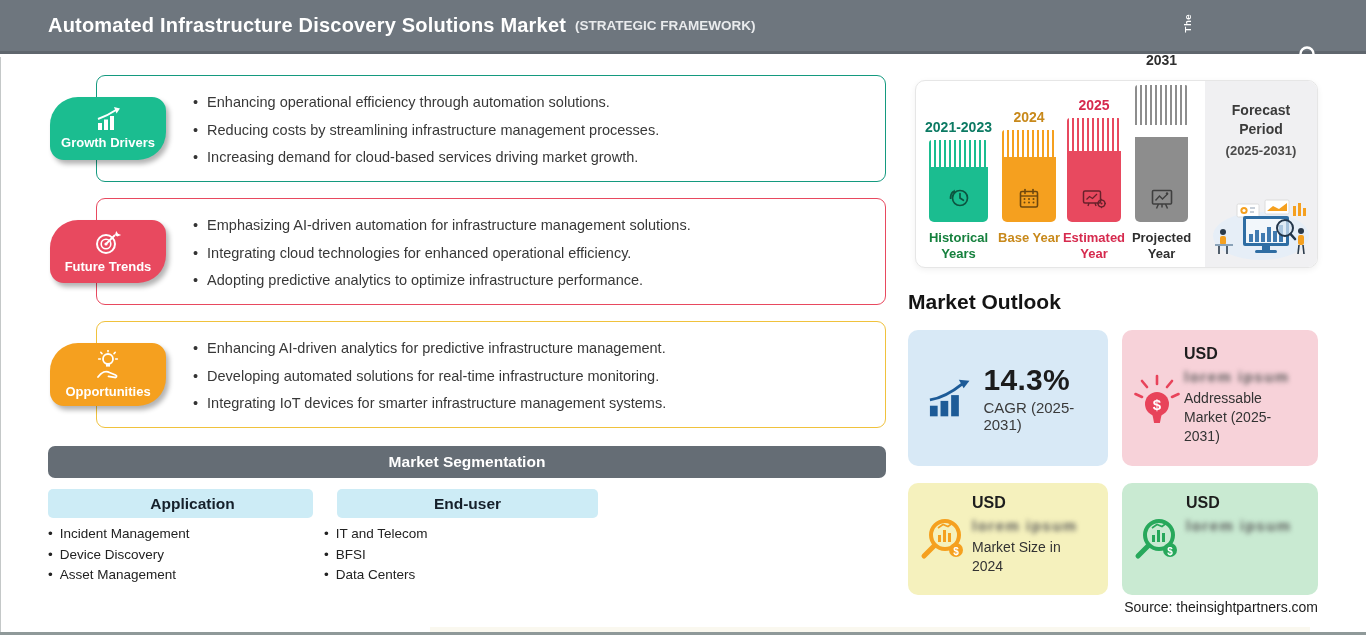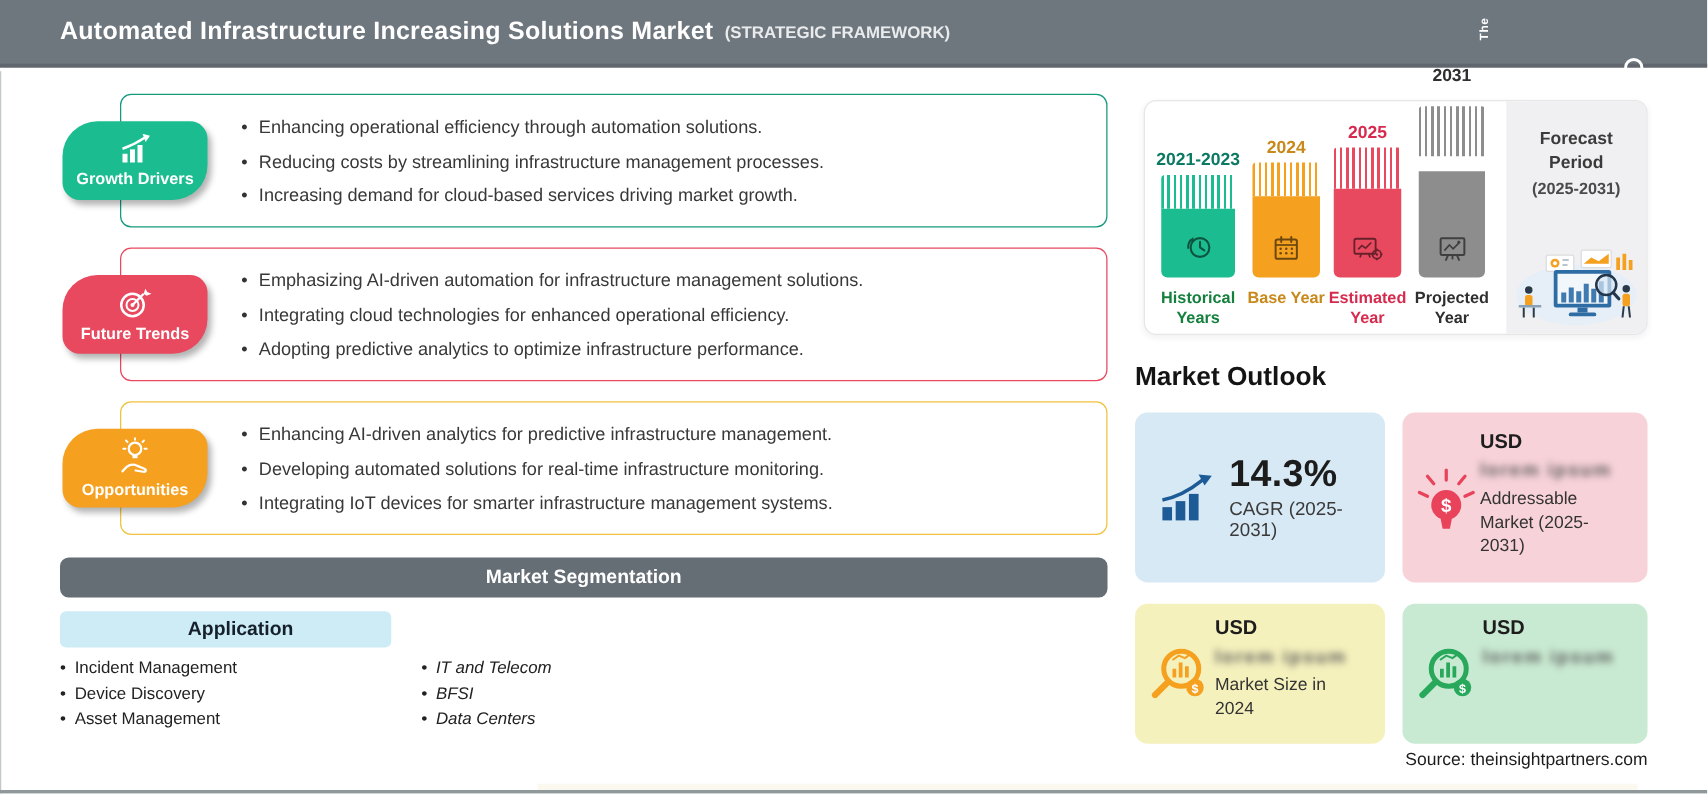--- a/index.html
+++ b/index.html
@@ -48,21 +48,21 @@
   .seg-bar { position:absolute; left:48px; top:446px; width:838px; height:32px;
              background:#656d75; border-radius:7px; display:flex; align-items:center;
              justify-content:center; color:#fff; font-size:15.5px; font-weight:bold; }
   .col-head { position:absolute; top:489px; height:29px; background:#cdecf6; border-radius:5px;
               display:flex; align-items:center; justify-content:center;
               font-size:15.5px; font-weight:bold; color:#15202b; }
   .col-head-app { left:48px; width:265px;padding-left:24px; }
   .col-head-end { left:337px; width:261px; }
   .col-items { position:absolute; top:524px; list-style:none; }
   .col-items-app { left:48px; }
-  .col-items-end { left:337px;font-style:italic; }
+  .col-items-end { left:324px; }
   .col-items li { font-size:13.5px; color:#222; line-height:20.5px; }
   .col-items li::before { content:"•"; color:#222; margin-right:7px; }
 
   
   .timeline { position:absolute; left:915px; top:80px; width:403px; height:188px; background:#fff;
               border:1px solid #e6e6e6; border-radius:10px; box-shadow:0 2px 6px rgba(0,0,0,.06); }
   .forecast-panel { position:absolute; right:0; top:0; width:112px; height:186px;
                     background:#f0f0f2; border-radius:0 9px 9px 0; text-align:center; padding-top:20px; }
   .forecast-line { font-size:14px; font-weight:bold; color:#3b3b3b; line-height:19px; }
   .forecast-range { font-size:13px; font-weight:bold; color:#4a4a4a; margin-top:4px; }
@@ -112,21 +112,21 @@
   .usd-label { font-size:14px; color:#333; line-height:19px; max-width:122px; }
 
   .source { position:absolute; right:48px; top:599px; font-size:14px; color:#1c1c1c; }
 </style>
 </head>
 <body>
 
 <div class="page">
 
   <div class="header">
-    <h1>Automated Infrastructure Increasing Solutions Market</h1>
+    <h1>Automated Infrastructure Discovery Solutions Market</h1>
     <span class="subtitle">(STRATEGIC FRAMEWORK)</span>
     <div class="logo">
       <span class="logo-the">The</span>
       <div class="logo-right">
         <div class="logo-insight-row">
           <span>INSIGHT</span>
           <svg class="logo-lens" width="20" height="22" viewBox="0 0 20 22">
             <circle cx="11" cy="8" r="6.5" stroke="#fff" stroke-width="2.4" fill="none"></circle>
             <line x1="6.5" y1="12.5" x2="1.5" y2="18" stroke="#fff" stroke-width="2.6" stroke-linecap="round"></line>
           </svg>
@@ -188,20 +188,21 @@
       <line x1="22" y1="3.6" x2="23.2" y2="2.4" stroke="#fff" stroke-width="1.5" stroke-linecap="round"></line>
       <line x1="8.4" y1="9" x2="6.6" y2="9" stroke="#fff" stroke-width="1.5" stroke-linecap="round"></line>
       <line x1="23.6" y1="9" x2="25.4" y2="9" stroke="#fff" stroke-width="1.5" stroke-linecap="round"></line>
       <path d="M6 27 c3.5 -5 8 -6.5 11.5 -4.5 l6 2.5 c2 1 1 2.8 -1 2.4 l-6 -1" stroke="#fff" stroke-width="1.8" fill="none" stroke-linecap="round"></path>
     </svg>
     <span class="badge-label">Opportunities</span>
   </div>
 
   <div class="seg-bar">Market Segmentation</div>
   <div class="col-head col-head-app">Application</div>
+  <div class="col-head col-head-end">End-user</div>
   <ul class="col-items col-items-app">
     <li><span>Incident Management</span></li>
     <li><span>Device Discovery</span></li>
     <li><span>Asset Management</span></li>
   </ul>
   <ul class="col-items col-items-end">
     <li><span>IT and Telecom</span></li>
     <li><span>BFSI</span></li>
     <li><span>Data Centers</span></li>
   </ul>

